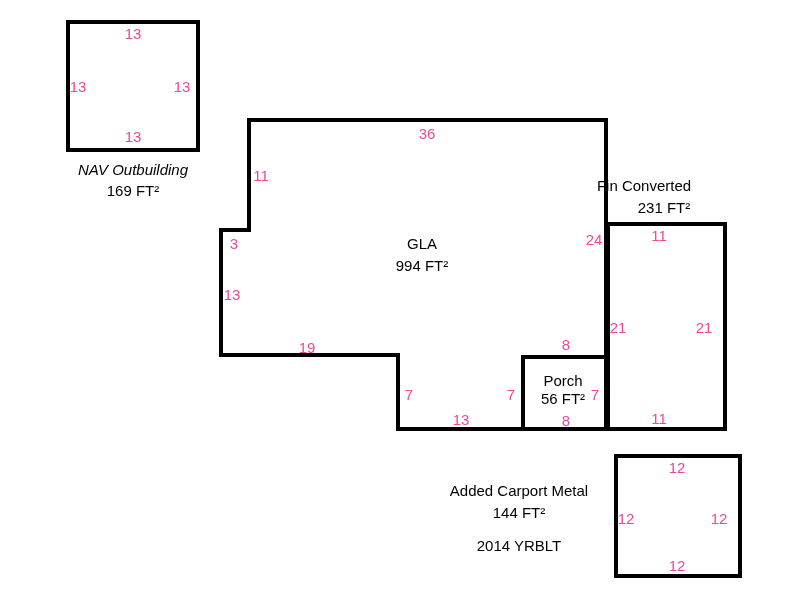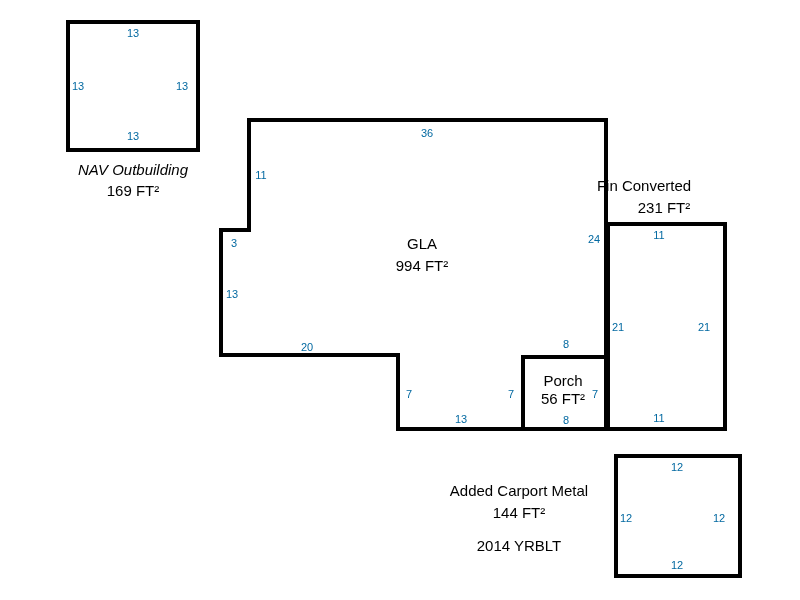--- a/index.html
+++ b/index.html
@@ -28,23 +28,23 @@
   .wall {
     fill: #ffffff;
     stroke: #000000;
     stroke-width: 4;
     stroke-linejoin: miter;
     stroke-linecap: square;
   }
   .dim {
     position: absolute;
     font-family: "Liberation Sans", sans-serif;
-    font-size: 11px;
+    font-size: 15px;
     line-height: 15px;
-    color: #0369a1;
+    color: #ec4899;
     white-space: nowrap;
   }
   .dim-v {
     transform: rotate(-90deg);
     transform-origin: center center;
   }
   .area-name {
     position: absolute;
     font-family: "Liberation Sans", sans-serif;
     font-size: 15px;
@@ -94,21 +94,21 @@
   <div class="caption ctr" style="left:133px; top:190px;">169 FT²</div>
 
   <div class="dim ctr" style="left:427px; top:133px;">36</div>
 
   <div class="dim ctr dim-v" style="left:261px; top:175px;">11</div>
 
   <div class="dim ctr" style="left:234px; top:243px;">3</div>
 
   <div class="dim ctr dim-v" style="left:232px; top:294px;">13</div>
 
-  <div class="dim ctr" style="left:307px; top:347px;">20</div>
+  <div class="dim ctr" style="left:307px; top:347px;">19</div>
 
   <div class="dim ctr dim-v" style="left:409px; top:394px;">7</div>
 
   <div class="dim ctr" style="left:461px; top:419px;">13</div>
 
   <div class="dim ctr dim-v" style="left:511px; top:394px;">7</div>
 
   <div class="dim ctr dim-v" style="left:594px; top:239px;">24</div>
 
   <div class="dim ctr dim-v" style="left:618px; top:327px;">21</div>

